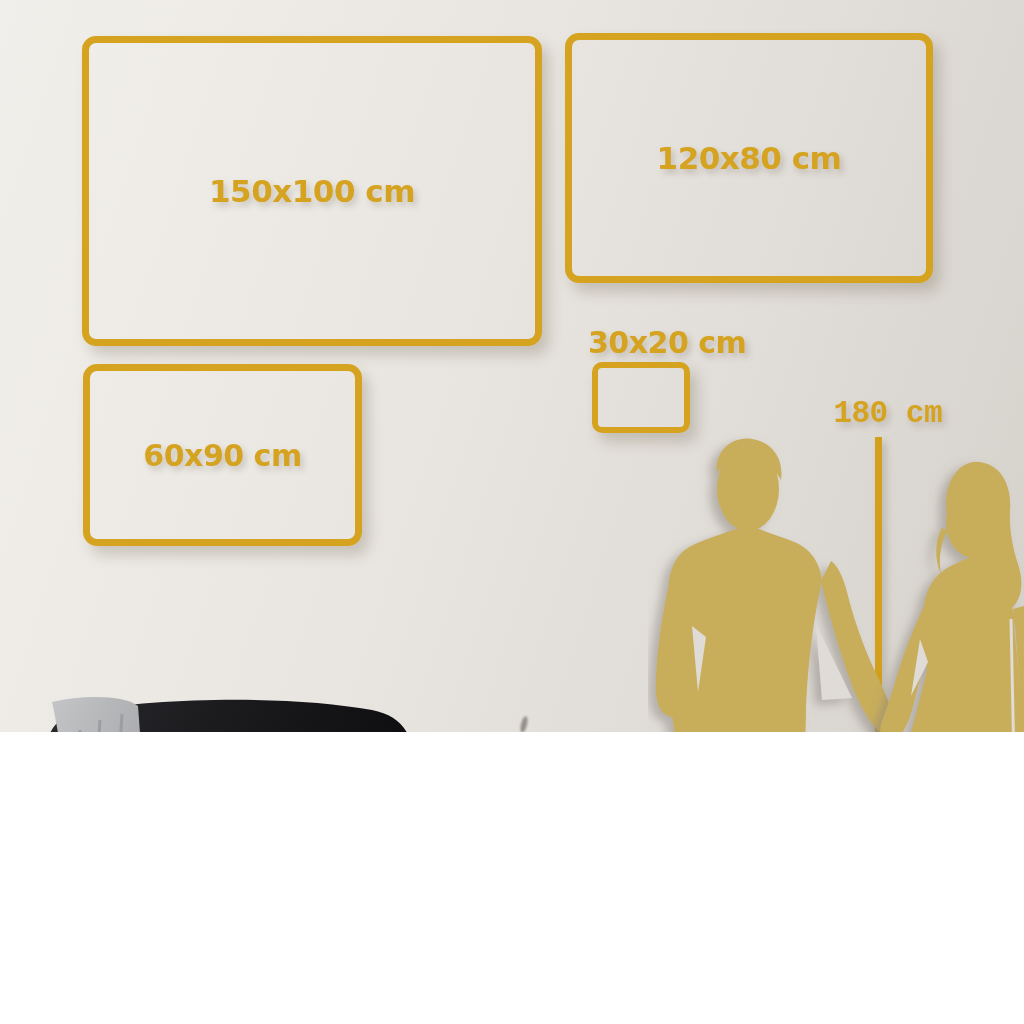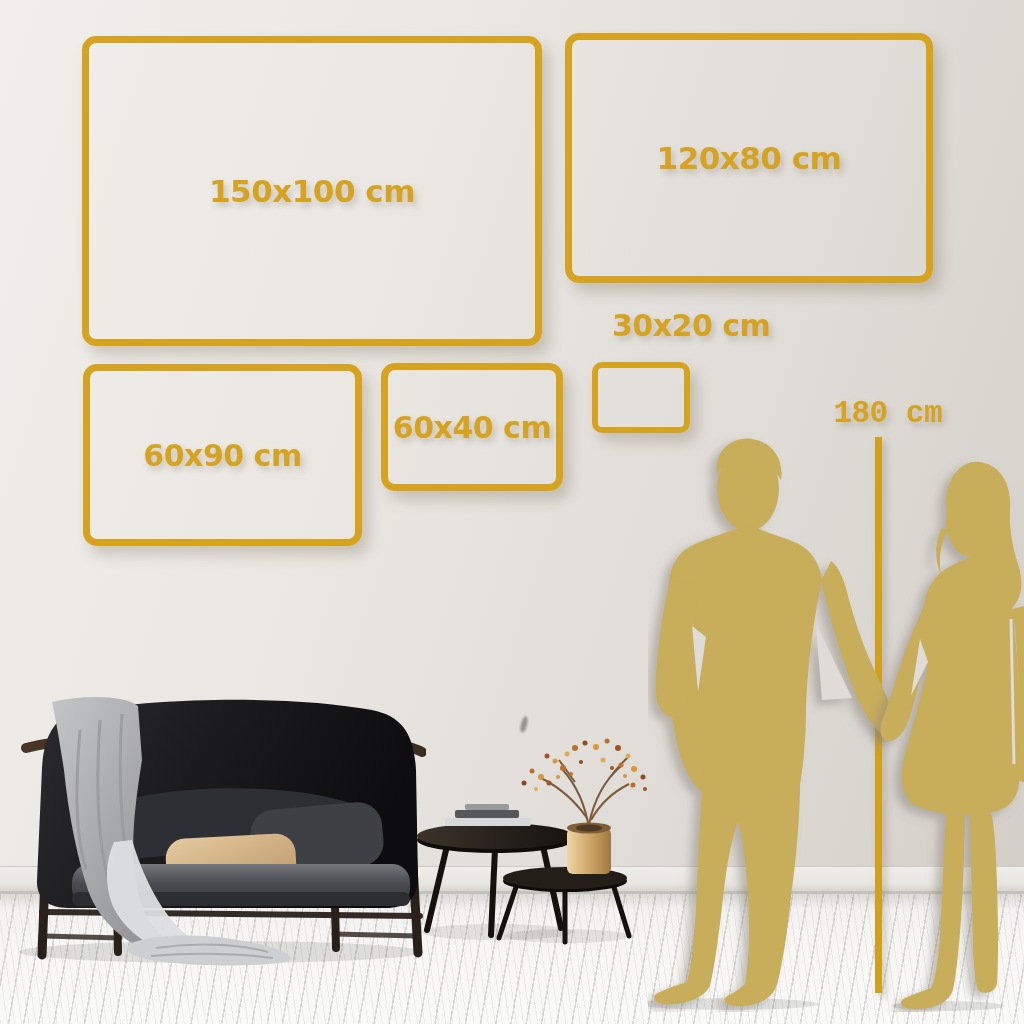--- a/index.html
+++ b/index.html
@@ -1,17 +1,17 @@
 <!DOCTYPE html>
 <html><head>
 <meta charset="utf-8">
 <style>
   html,body{margin:0;padding:0;}
   .scene{
-    position:relative;width:1024px;height:1024px;overflow:hidden;
+    position:relative;width:1024px;height:732px;overflow:hidden;
     font-family:"DejaVu Sans","Liberation Sans",sans-serif;
     background:#000000;
   }
   .wall{
     position:absolute;left:0;top:0;width:1024px;height:900px;z-index:0;
     background:linear-gradient(108deg,#F1EFEB 0%,#EAE7E2 38%,#E2DED9 62%,#D8D4CE 88%,#D3CEC8 100%);
   }
   .baseboard{
     position:absolute;left:0;top:866px;width:1024px;height:28px;z-index:1;
     background:linear-gradient(180deg,#EFEDE9 0%,#E8E6E1 70%,#D8D5CF 100%);
@@ -41,21 +41,21 @@
   .f150{left:82px;top:36px;width:460px;height:310px;}
   .f120{left:565px;top:33px;width:368px;height:250px;text-align:right;}
   .f90 {left:83px;top:364px;width:279px;height:182px;text-align:right;}
   .f60 {left:381px;top:363px;width:182px;height:128px;}
   .f30 {left:592px;top:362px;width:98px;height:71px;border-width:6px;border-radius:10px;}
   .size-label{
     color:#D5A31F;font-weight:800;font-size:30px;letter-spacing:-0.5px;
     white-space:nowrap;text-shadow:3px 4px 6px rgba(115,105,85,0.30);
   }
   .f150 .size-label,.f120 .size-label{font-size:31px;}
-  .l30{position:absolute;left:588px;top:308px;z-index:2;margin-left:24px;}
+  .l30{position:absolute;left:588px;top:325px;z-index:2;}
   .l180{position:absolute;left:818px;top:396px;width:124px;text-align:right;z-index:3;font-size:31px;font-family:Liberation Mono, monospace;}
   .height-line{
     position:absolute;left:875px;top:437px;width:7px;height:556px;z-index:3;
     background:#D2A01C;box-shadow:4px 5px 7px rgba(115,105,85,0.30);
   }
   .sofa{position:absolute;left:16px;top:690px;z-index:3;}
   .tables{position:absolute;left:415px;top:732px;z-index:3;}
   .couple{position:absolute;left:648px;top:434px;z-index:4;}
 </style>
 </head>
@@ -68,23 +68,20 @@
   <div class="wall-mark"></div>
 
   <div class="frame f150">
     <span class="size-label">150x100 cm</span>
   </div>
   <div class="frame f120">
     <span class="size-label">120x80 cm</span>
   </div>
   <div class="frame f90">
     <span class="size-label">60x90 cm</span>
-  </div>
-  <div class="frame f60">
-    <span class="size-label">60x40 cm</span>
   </div>
   <div class="frame f30"></div>
   <span class="size-label l30">30x20 cm</span>
 
   <svg class="sofa" width="410" height="278" viewBox="0 0 410 278">
     <defs>
       <linearGradient id="gVelvet" x1="0" y1="0" x2="1" y2="0.3">
         <stop offset="0" stop-color="#2B2B2F"></stop>
           <stop offset="0.5" stop-color="#1A1A1D"></stop>
           <stop offset="1" stop-color="#0D0D0F"></stop>

